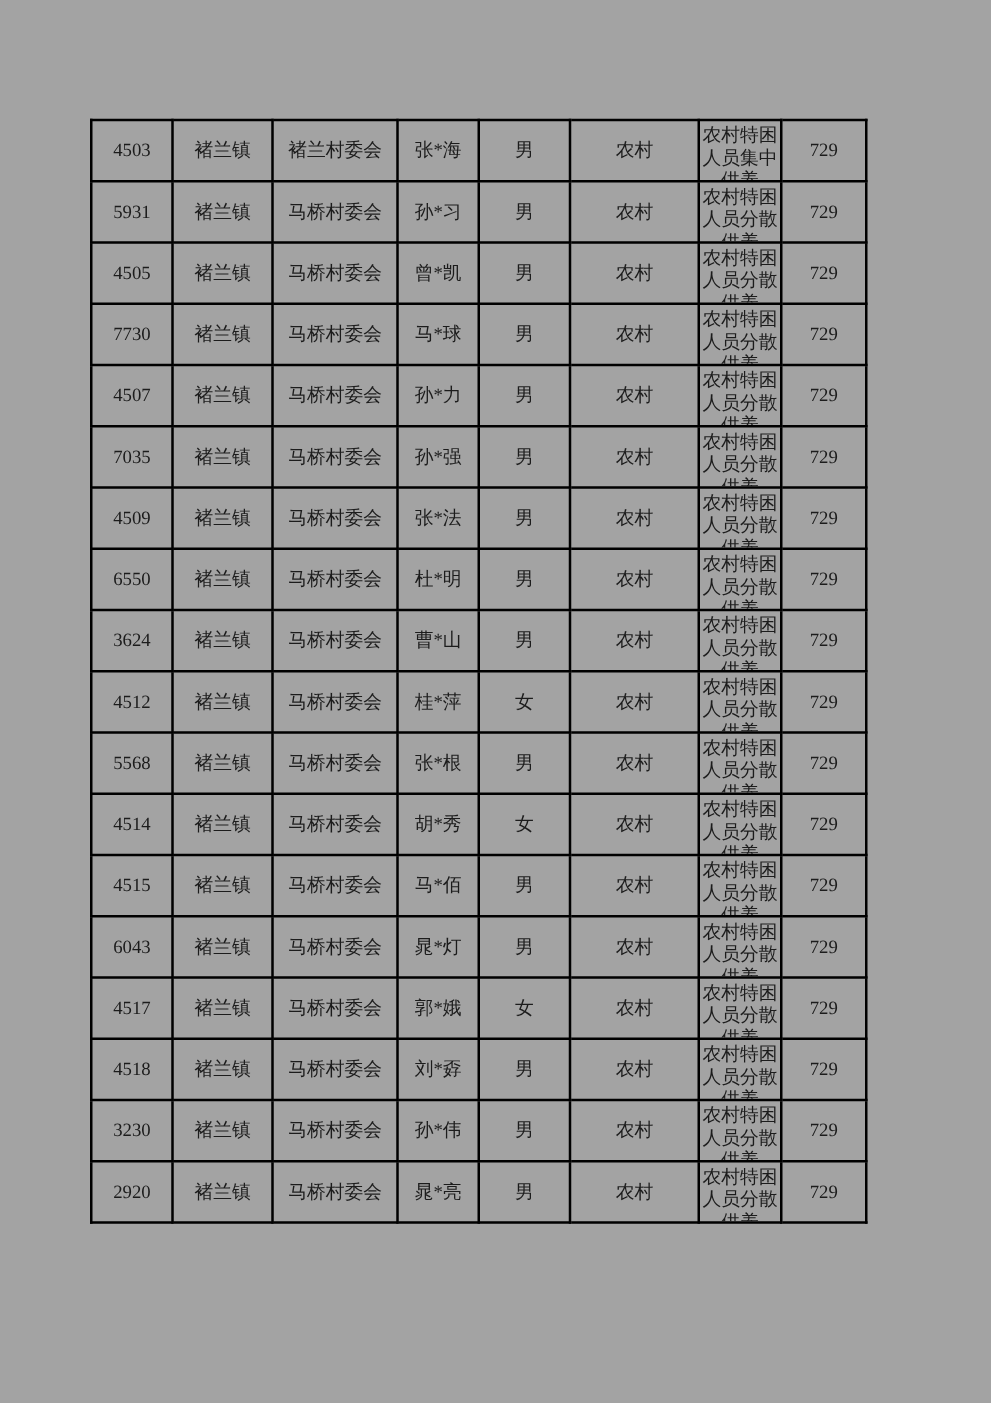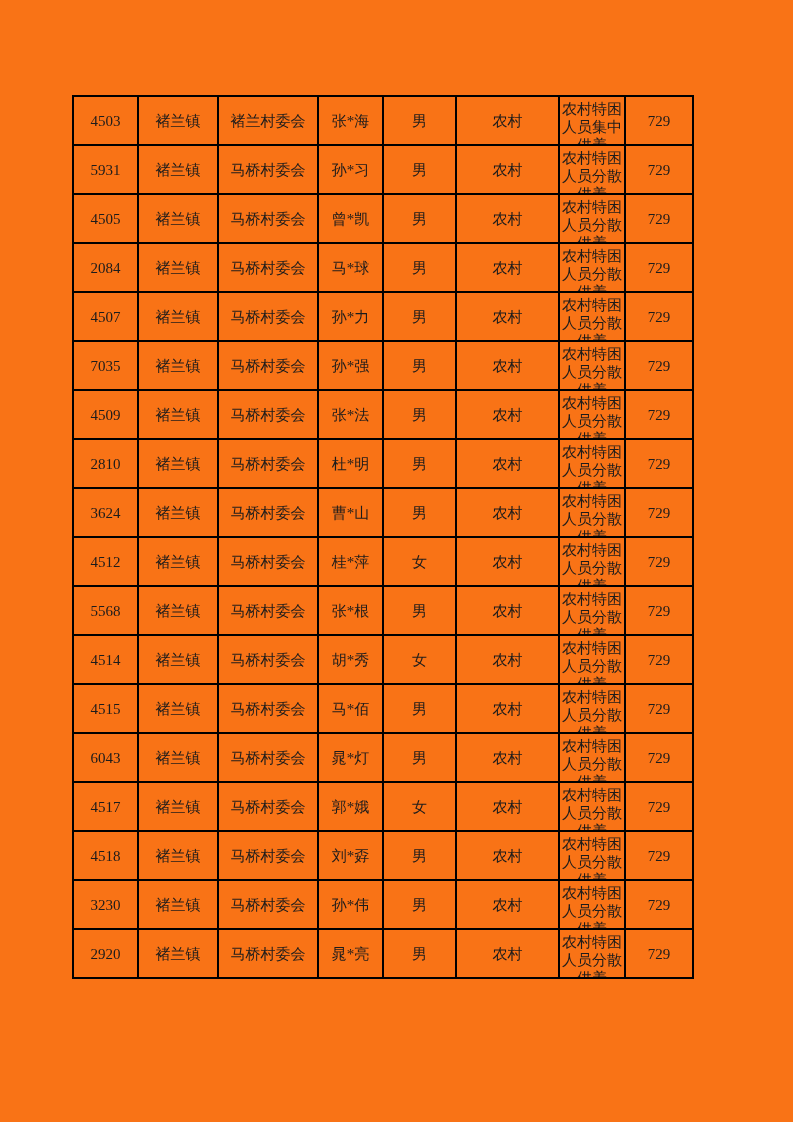--- a/index.html
+++ b/index.html
@@ -4,21 +4,21 @@
 <style>
   html, body {
     margin: 0;
     padding: 0;
     background: #ffffff;
   }
   .page {
     position: relative;
     width: 793px;
     height: 1122px;
-    background: #f97316;
+    background: #a3a3a3;
     overflow: hidden;
     font-family: "Liberation Serif", "DejaVu Serif", serif;
     color: #1c1c1c;
   }
   table.records {
     position: absolute;
     left: 72px;
     top: 95px;
     border-collapse: collapse;
     table-layout: fixed;
@@ -96,21 +96,21 @@
     <td>马桥村委会</td>
     <td>曾*凯</td>
     <td>男</td>
     <td>农村</td>
     <td class="cat-cell">
       <div class="cat-inner">农村特困人员分散供养</div>
     </td>
     <td>729</td>
   </tr>
         <tr>
-    <td>2084</td>
+    <td>7730</td>
     <td>褚兰镇</td>
     <td>马桥村委会</td>
     <td>马*球</td>
     <td>男</td>
     <td>农村</td>
     <td class="cat-cell">
       <div class="cat-inner">农村特困人员分散供养</div>
     </td>
     <td>729</td>
   </tr>
@@ -144,21 +144,21 @@
     <td>马桥村委会</td>
     <td>张*法</td>
     <td>男</td>
     <td>农村</td>
     <td class="cat-cell">
       <div class="cat-inner">农村特困人员分散供养</div>
     </td>
     <td>729</td>
   </tr>
         <tr>
-    <td>2810</td>
+    <td>6550</td>
     <td>褚兰镇</td>
     <td>马桥村委会</td>
     <td>杜*明</td>
     <td>男</td>
     <td>农村</td>
     <td class="cat-cell">
       <div class="cat-inner">农村特困人员分散供养</div>
     </td>
     <td>729</td>
   </tr>

